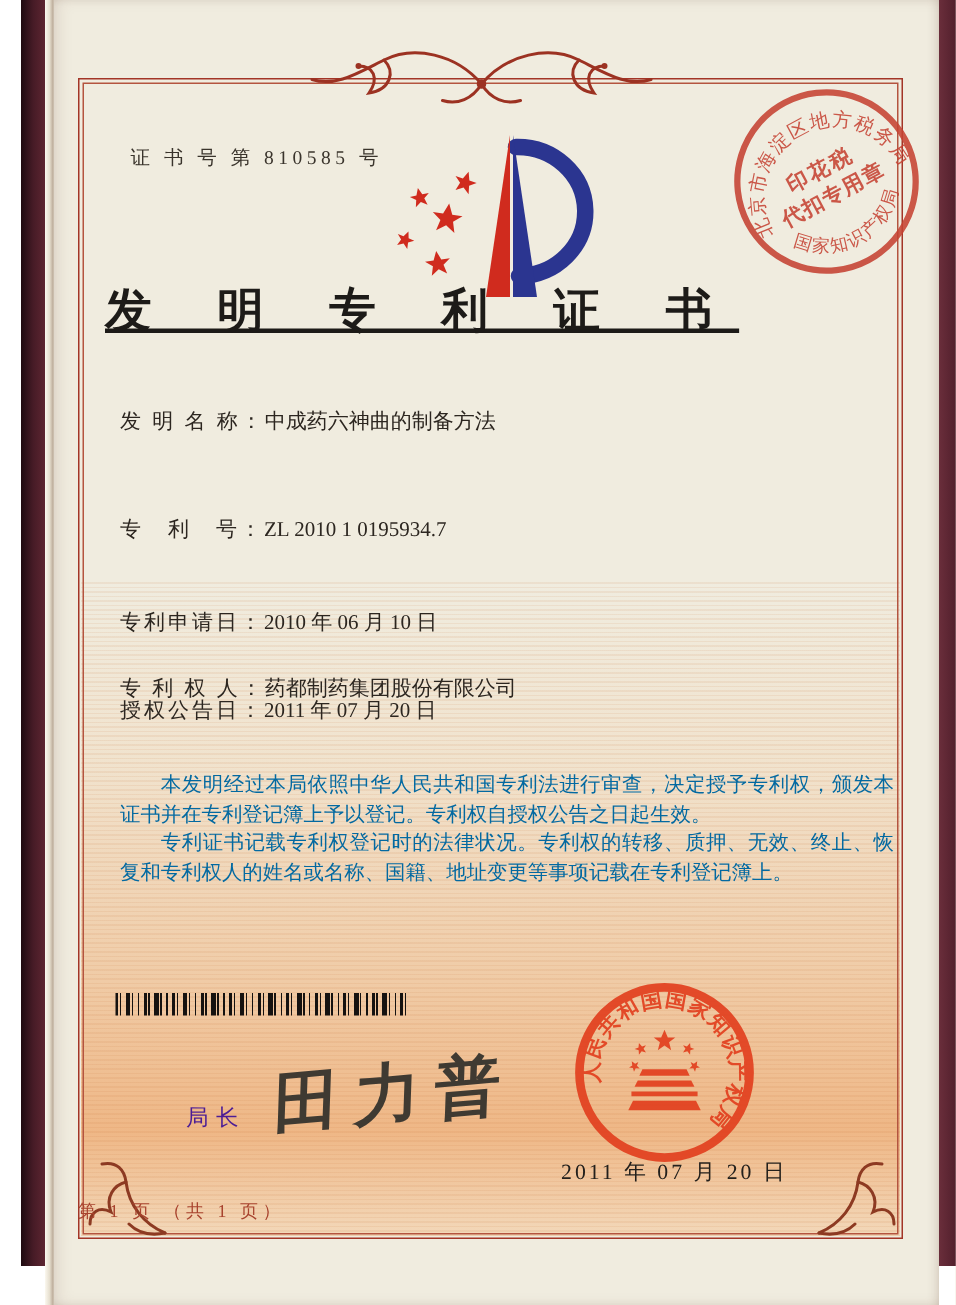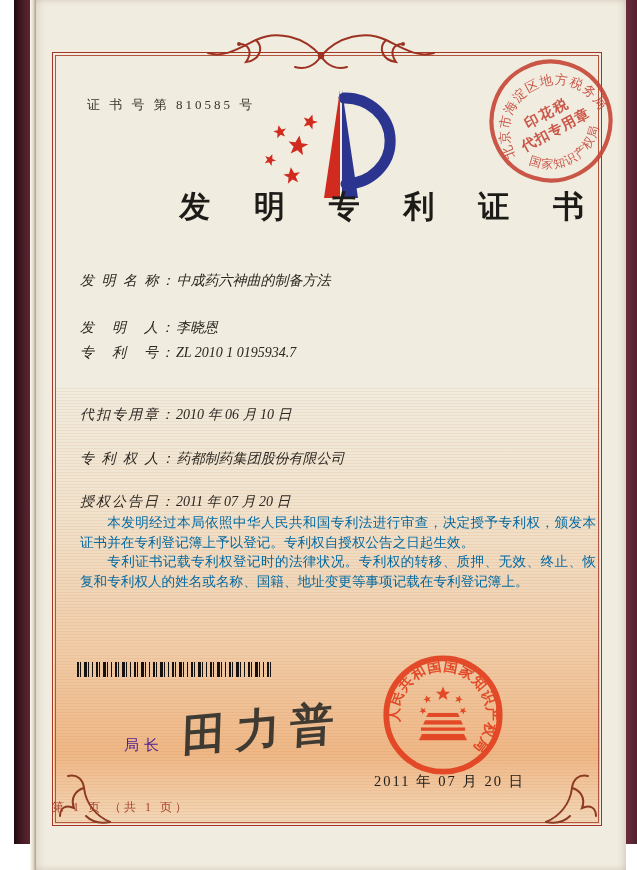--- a/index.html
+++ b/index.html
@@ -22,24 +22,24 @@
       linear-gradient(180deg, rgba(244,198,150,0) 0%, rgba(243,193,142,.22) 28%,
         rgba(240,172,112,.50) 60%, rgba(238,158,92,.68) 84%, rgba(245,200,155,.55) 100%);}
   
   .frame{position:absolute;left:22px;top:52px;right:24px;bottom:44px;border:1px solid #a33527;}
   .frame-inner{position:absolute;inset:2px;border:1px solid #b4543f;}
   .orn{position:absolute;color:#9c3222;}
   .text-layer{position:absolute;inset:0;color:#2e2823;}
   .cert-no{position:absolute;left:57px;top:96px;font-size:13px;letter-spacing:3px;color:#3a342c;white-space:nowrap;}
   .logo{position:absolute;left:224px;top:84px;}
   .stamp{position:absolute;left:448px;top:48px;transform:rotate(-28deg);opacity:.88;}
-  .title{position:absolute;left:22px;right:24px;top:186px;text-align:right;
-    font-size:31px;font-weight:bold;letter-spacing:18px;text-indent:18px;color:#1d1b18;}
-  .field{position:absolute;left:50px;font-size:14px;white-space:nowrap;color:#2c2620;font-style:italic;}
-  .f0{top:272px}.f1{top:319px}.f2{top:344px}.f3{top:406px}.f4{top:450px}.f5{top:493px}
+  .title{position:absolute;left:22px;right:24px;top:186px;text-align:left;
+    font-size:31px;font-weight:bold;letter-spacing:18px;text-indent:18px;color:#1d1b18;text-decoration:underline;}
+  .field{position:absolute;left:50px;font-size:14px;white-space:nowrap;color:#2c2620;}
+  .f0{top:272px}.f1{top:319px}.f2{top:344px}.f3{top:406px}.f4{top:450px}.f5{top:465px}
   .field .lbl{letter-spacing:2px;}
   .paras{position:absolute;left:50px;right:30px;top:513px;}
   .paras p{margin:0;text-indent:2em;text-align:justify;font-size:13.6px;line-height:19.6px;color:#0369a1;}
   .barcode{position:absolute;left:47px;top:662px;width:194px;height:15px;
     background:repeating-linear-gradient(90deg,#151210 0 2px,rgba(0,0,0,0) 2px 3px,
       #151210 3px 4px,rgba(0,0,0,0) 4px 7px,#151210 7px 10px,rgba(0,0,0,0) 10px 11px,
       #151210 11px 12px,rgba(0,0,0,0) 12px 15px,#151210 15px 16px,rgba(0,0,0,0) 16px 19px);}
   .sig-title{position:absolute;left:94px;top:736px;font-size:15px;letter-spacing:5px;color:#4c1d95;}
   .sig-name{position:absolute;left:152px;top:700px;font-size:44px;font-weight:600;color:#3f3a32;
     letter-spacing:10px;transform:rotate(-5deg) skewX(-7deg);}
@@ -126,28 +126,25 @@
         </text>
         <text x="70" y="66" text-anchor="middle" fill="#c54233" font-size="13.5" font-weight="bold" letter-spacing="2" font-family="Liberation Serif, serif">印花税</text>
         <text x="70" y="84" text-anchor="middle" fill="#c54233" font-size="13.5" font-weight="bold" letter-spacing="1" font-family="Liberation Serif, serif">代扣专用章</text>
       </svg>
 
       <div class="title">发 明 专 利 证 书</div>
 
       <div class="field f0">
         <span class="lbl">发 明 名 称：</span><span>中成药六神曲的制备方法</span>
       </div>
-      <div class="field f1">
-        <span class="lbl">发　明　人：</span><span>李晓恩</span>
-      </div>
       <div class="field f2">
         <span class="lbl">专　利　号：</span><span>ZL 2010 1 0195934.7</span>
       </div>
       <div class="field f3">
-        <span class="lbl">代扣专用章：</span><span>2010 年 06 月 10 日</span>
+        <span class="lbl">专利申请日：</span><span>2010 年 06 月 10 日</span>
       </div>
       <div class="field f4">
         <span class="lbl">专 利 权 人：</span><span>药都制药集团股份有限公司</span>
       </div>
       <div class="field f5">
         <span class="lbl">授权公告日：</span><span>2011 年 07 月 20 日</span>
       </div>
 
       <div class="paras">
         <p>本发明经过本局依照中华人民共和国专利法进行审查，决定授予专利权，颁发本证书并在专利登记簿上予以登记。专利权自授权公告之日起生效。</p>

